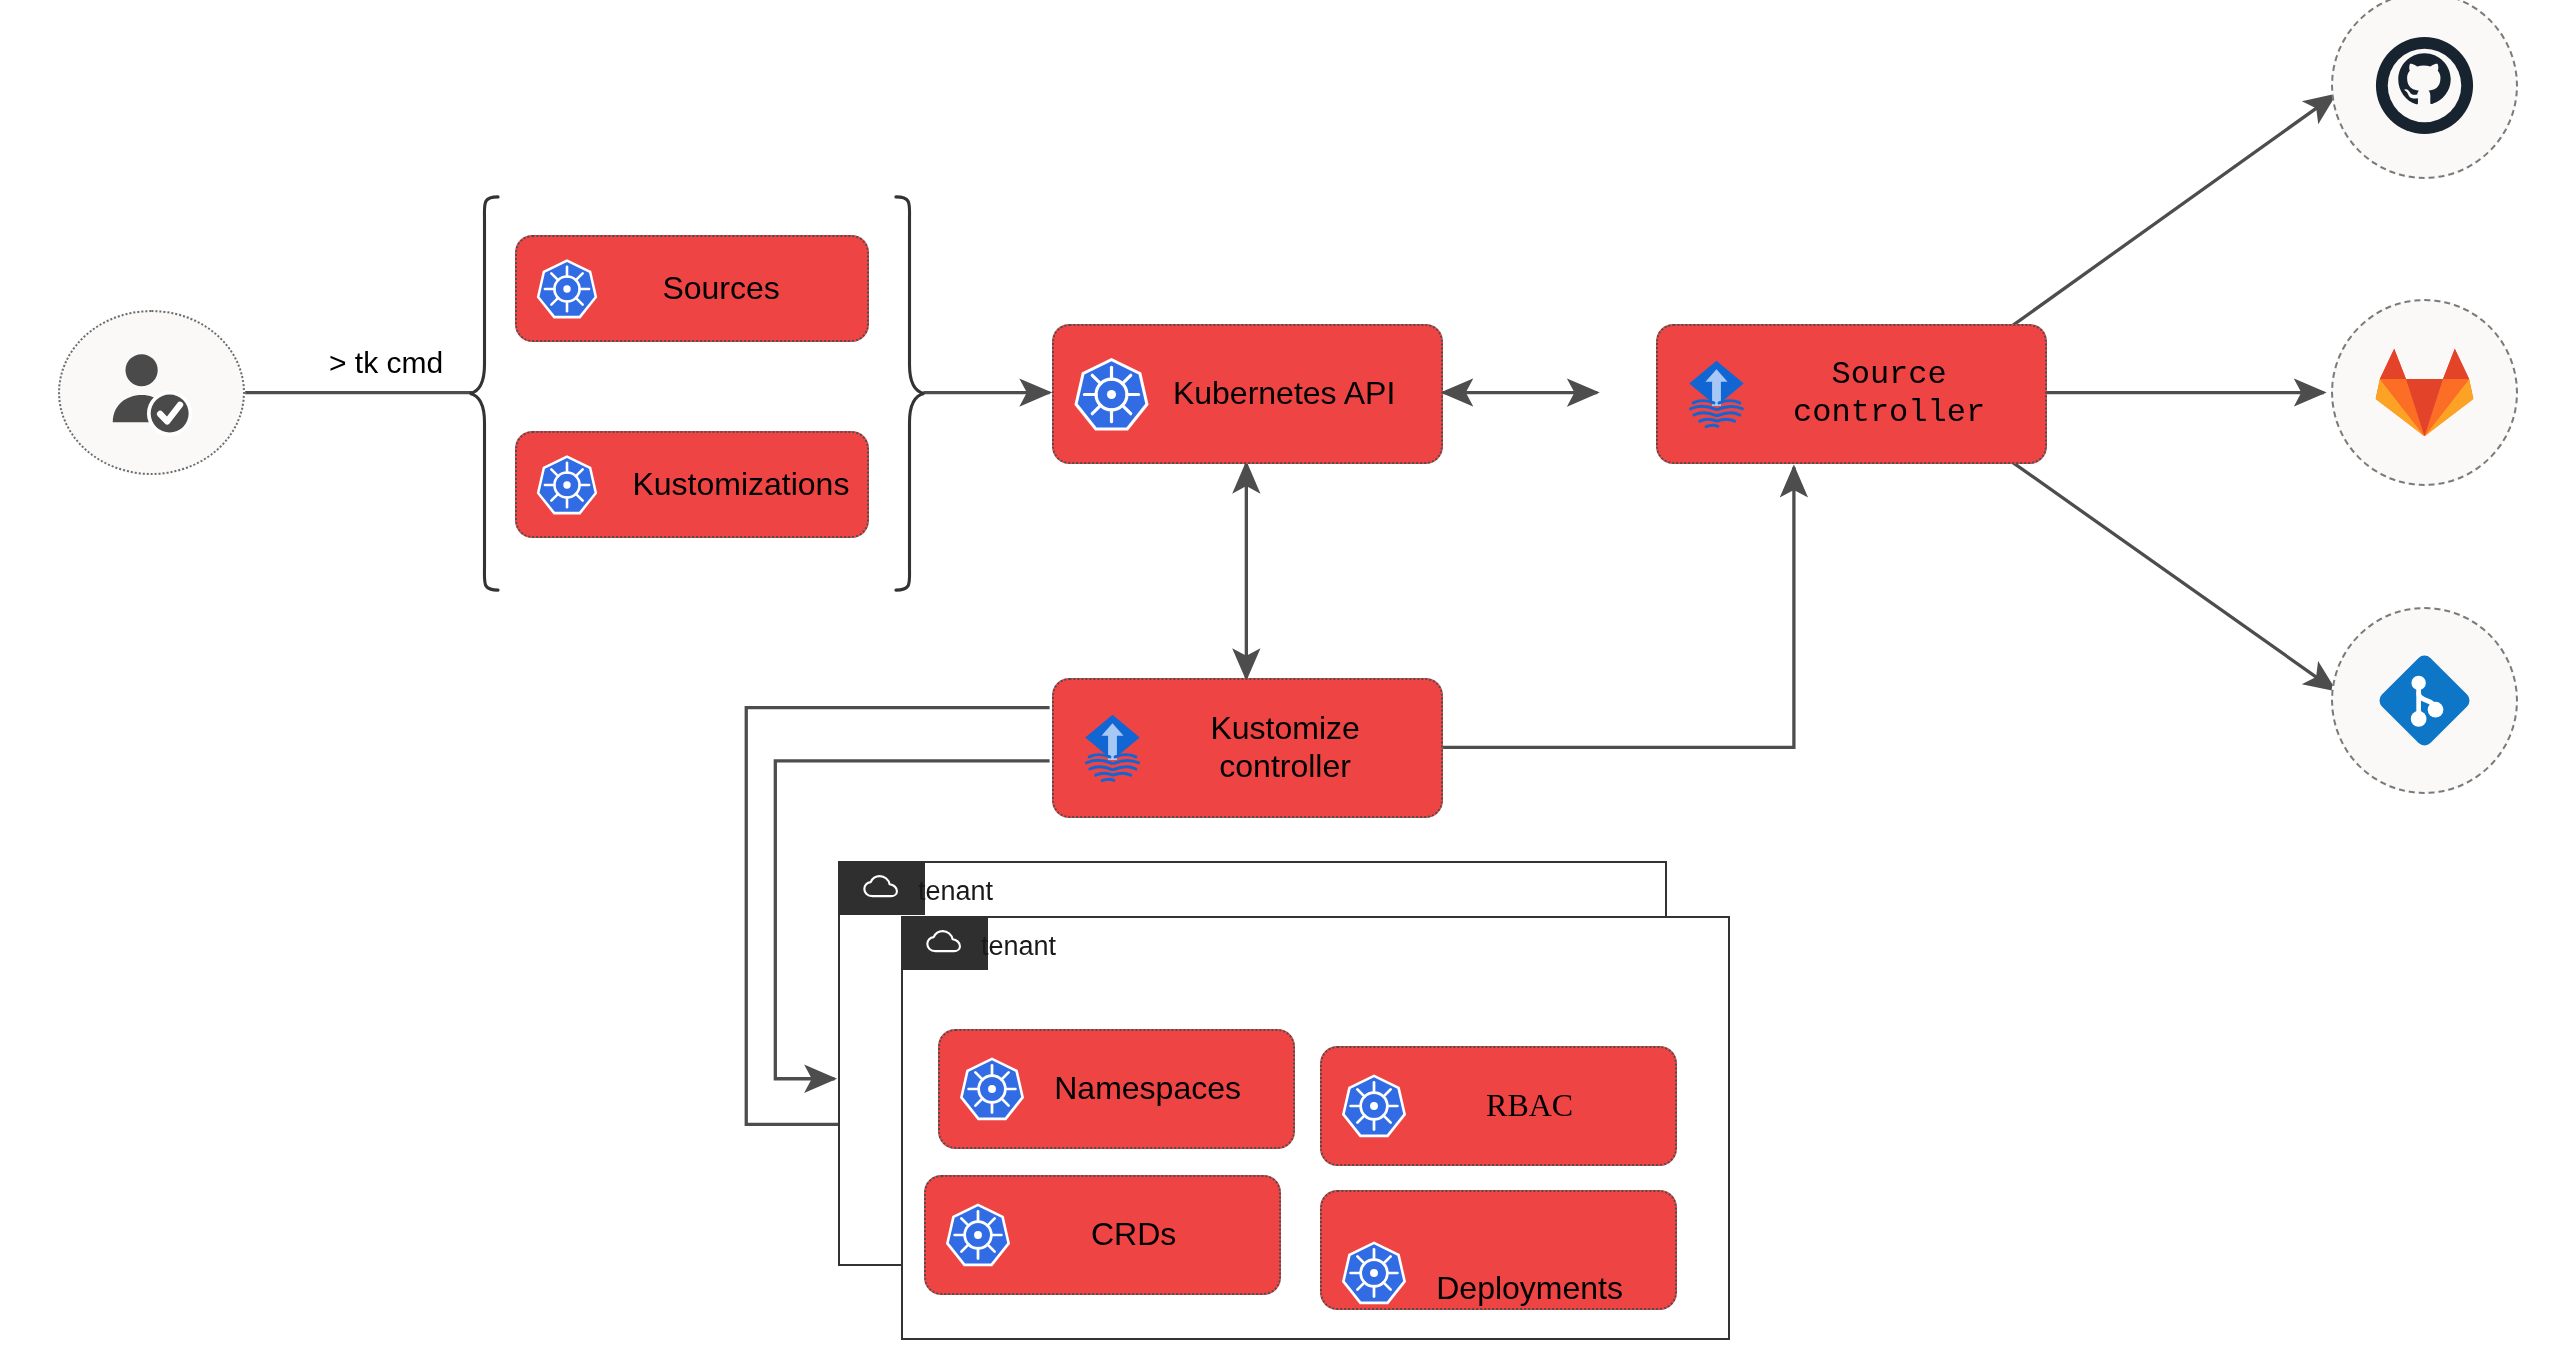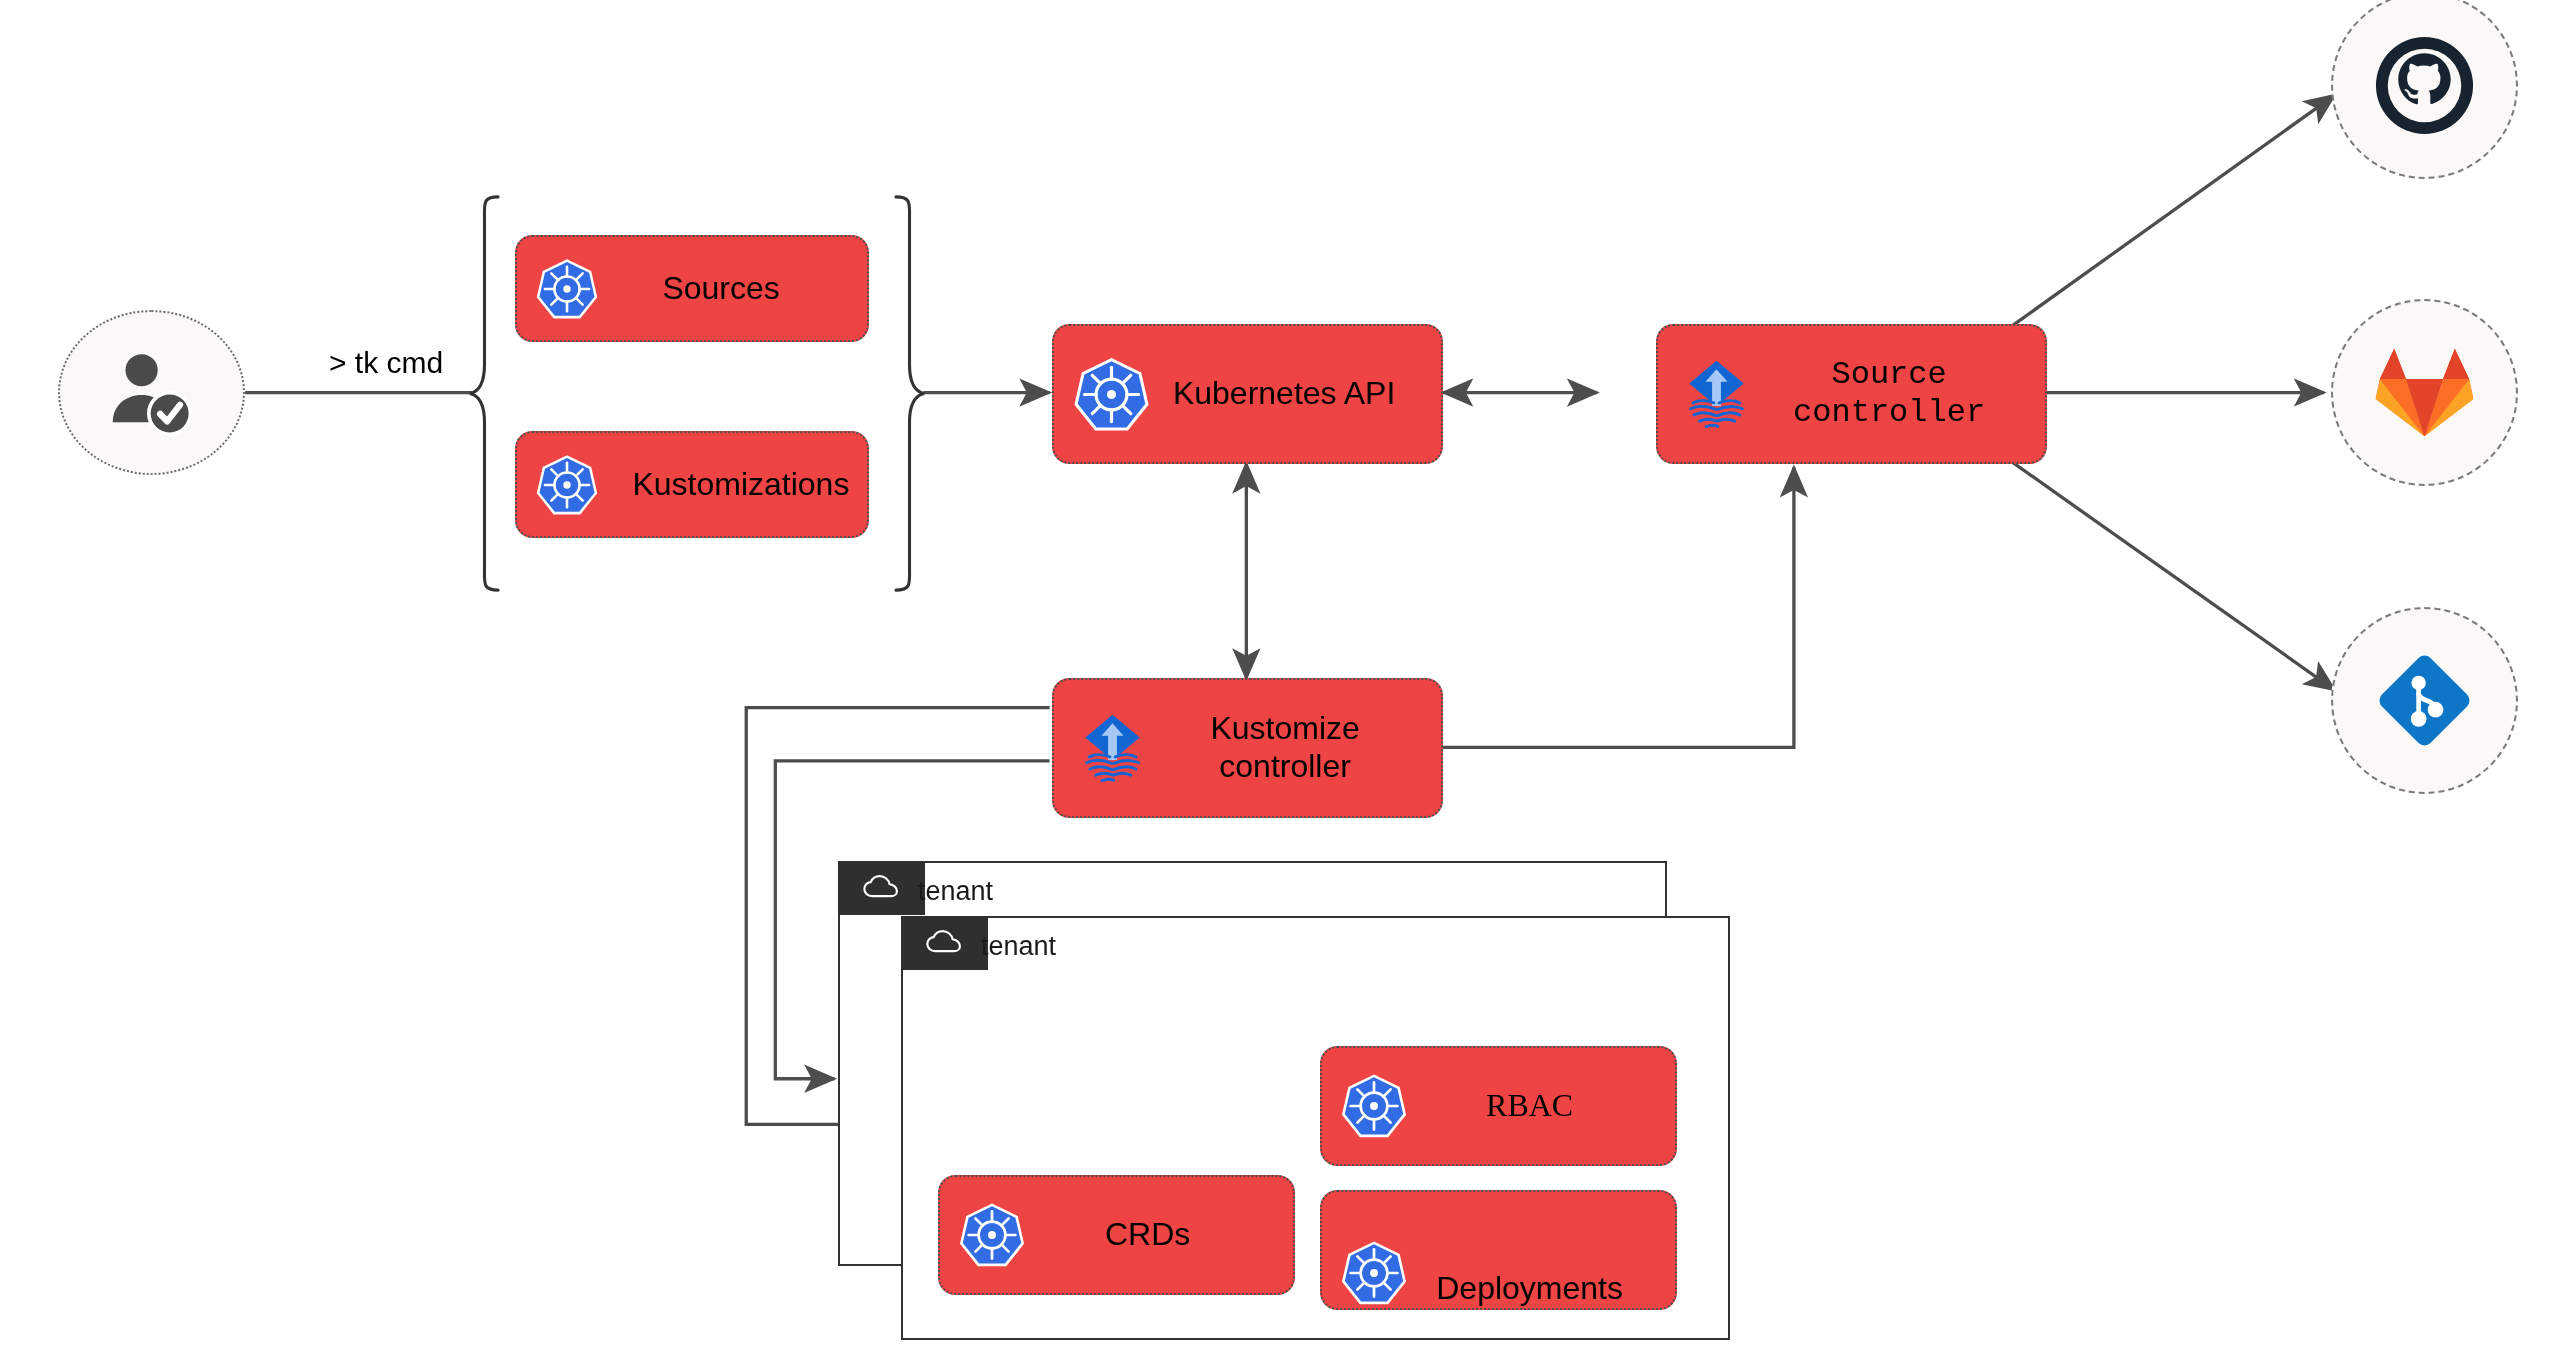--- a/index.html
+++ b/index.html
@@ -345,20 +345,41 @@
   <div class="tenant-panel" style="left:901px; top:916px; width:829px; height:424px;">
     <div class="tenant-tab" style="width:60px;">
       <svg width="39" height="27" viewBox="0 0 40 28">
         <path d="M10.5 23 C5.4 23 2.2 19.6 2.2 15.6 C2.2 11.8 5.1 8.8 8.8 8.4
                  C10.4 4.7 14 2.2 18.2 2.2 C23.3 2.2 27.6 5.9 28.4 10.7
                  C32.8 11.1 36 14.3 36 17.8 C36 20.9 33.2 23 30 23 Z" fill="none" stroke="#ffffff" stroke-width="2.2" stroke-linejoin="round"></path>
       </svg>
     </div>
     <span class="tenant-title" style="left:78px; top:12.6px;">tenant</span>
 
+    <div class="node" style="left:35px; top:111px; width:357px; height:120px;">
+      <span class="nicon">
+        <svg width="70" height="70" viewBox="0 0 64 64">
+          <path d="M32 3.2 L55.5 14.6 L61.3 40.1 L45 60.5 L19 60.5 L2.7 40.1 L8.5 14.6 Z" fill="#ffffff"></path>
+          <path d="M32 5.8 L53.4 16.2 L58.7 39.4 L43.8 58.0 L20.2 58.0 L5.3 39.4 L10.6 16.2 Z" fill="#326CE5"></path>
+          <g stroke="#ffffff" stroke-width="2.5" fill="none" stroke-linecap="round">
+            <circle cx="32" cy="32" r="12.2"></circle>
+            <line x1="32" y1="10.5" x2="32" y2="19.9"></line>
+              <line x1="32" y1="44.1" x2="32" y2="53.5"></line>
+            <line x1="10.6" y1="32" x2="19.8" y2="32"></line>
+              <line x1="44.2" y1="32" x2="53.4" y2="32"></line>
+            <line x1="16.8" y1="16.8" x2="23.4" y2="23.4"></line>
+              <line x1="40.6" y1="40.6" x2="47.2" y2="47.2"></line>
+            <line x1="47.2" y1="16.8" x2="40.6" y2="23.4"></line>
+              <line x1="23.4" y1="40.6" x2="16.8" y2="47.2"></line>
+          </g>
+          <circle cx="32" cy="32" r="3.6" fill="#ffffff"></circle>
+        </svg>
+      </span>
+      <span class="nlabel">Namespaces</span>
+    </div>
 
     <div class="node" style="left:417px; top:128px; width:357px; height:120px;font-family:Liberation Serif, serif;">
       <span class="nicon">
         <svg width="70" height="70" viewBox="0 0 64 64">
           <path d="M32 3.2 L55.5 14.6 L61.3 40.1 L45 60.5 L19 60.5 L2.7 40.1 L8.5 14.6 Z" fill="#ffffff"></path>
           <path d="M32 5.8 L53.4 16.2 L58.7 39.4 L43.8 58.0 L20.2 58.0 L5.3 39.4 L10.6 16.2 Z" fill="#326CE5"></path>
           <g stroke="#ffffff" stroke-width="2.5" fill="none" stroke-linecap="round">
             <circle cx="32" cy="32" r="12.2"></circle>
             <line x1="32" y1="10.5" x2="32" y2="19.9"></line>
               <line x1="32" y1="44.1" x2="32" y2="53.5"></line>
@@ -368,21 +389,21 @@
               <line x1="40.6" y1="40.6" x2="47.2" y2="47.2"></line>
             <line x1="47.2" y1="16.8" x2="40.6" y2="23.4"></line>
               <line x1="23.4" y1="40.6" x2="16.8" y2="47.2"></line>
           </g>
           <circle cx="32" cy="32" r="3.6" fill="#ffffff"></circle>
         </svg>
       </span>
       <span class="nlabel">RBAC</span>
     </div>
 
-    <div class="node" style="left:35px; top:257px; width:357px; height:120px;">
+    <div class="node" style="left:21px; top:257px; width:357px; height:120px;">
       <span class="nicon">
         <svg width="70" height="70" viewBox="0 0 64 64">
           <path d="M32 3.2 L55.5 14.6 L61.3 40.1 L45 60.5 L19 60.5 L2.7 40.1 L8.5 14.6 Z" fill="#ffffff"></path>
           <path d="M32 5.8 L53.4 16.2 L58.7 39.4 L43.8 58.0 L20.2 58.0 L5.3 39.4 L10.6 16.2 Z" fill="#326CE5"></path>
           <g stroke="#ffffff" stroke-width="2.5" fill="none" stroke-linecap="round">
             <circle cx="32" cy="32" r="12.2"></circle>
             <line x1="32" y1="10.5" x2="32" y2="19.9"></line>
               <line x1="32" y1="44.1" x2="32" y2="53.5"></line>
             <line x1="10.6" y1="32" x2="19.8" y2="32"></line>
               <line x1="44.2" y1="32" x2="53.4" y2="32"></line>

